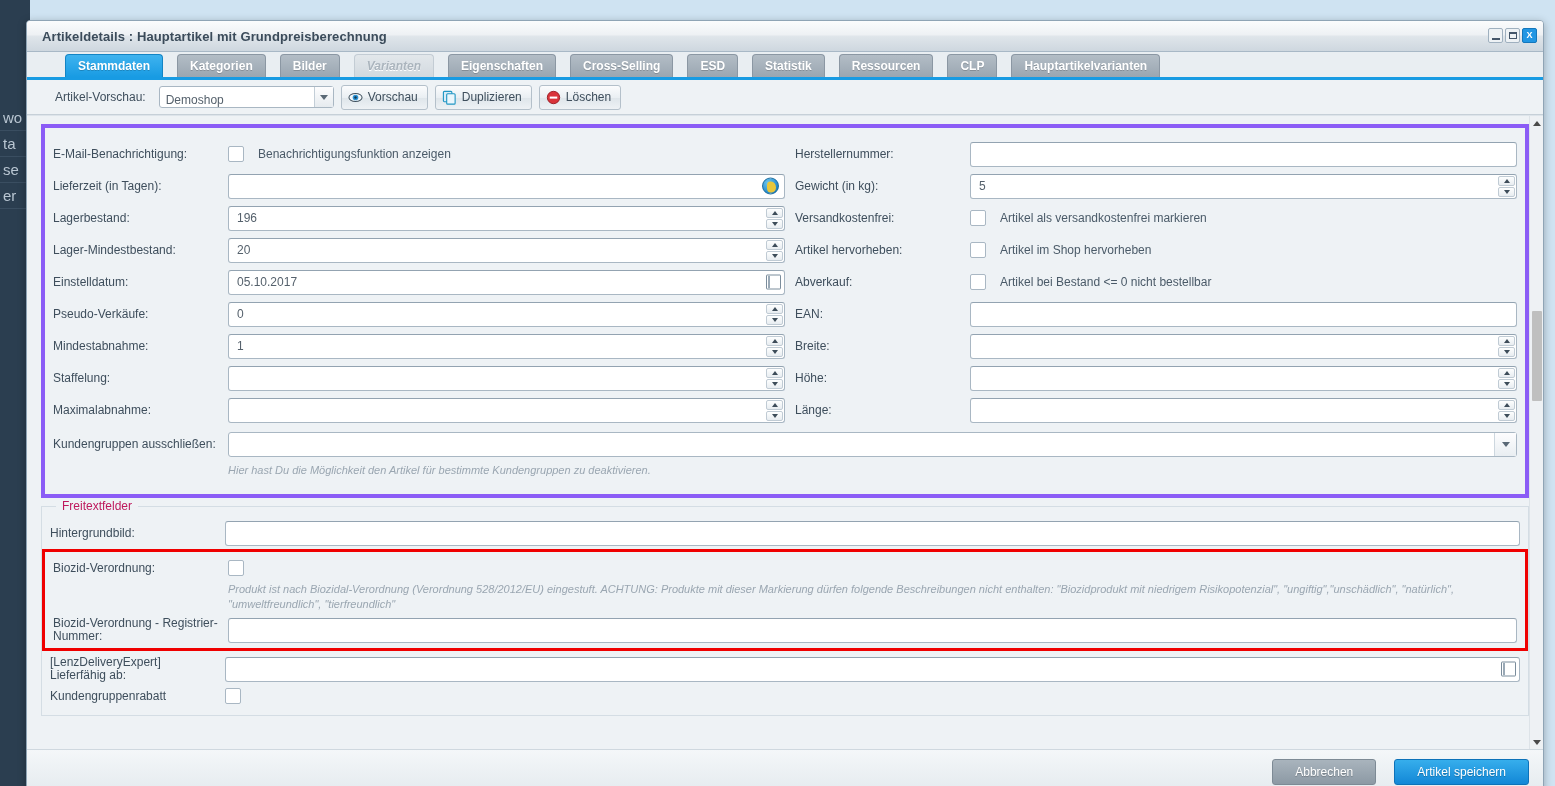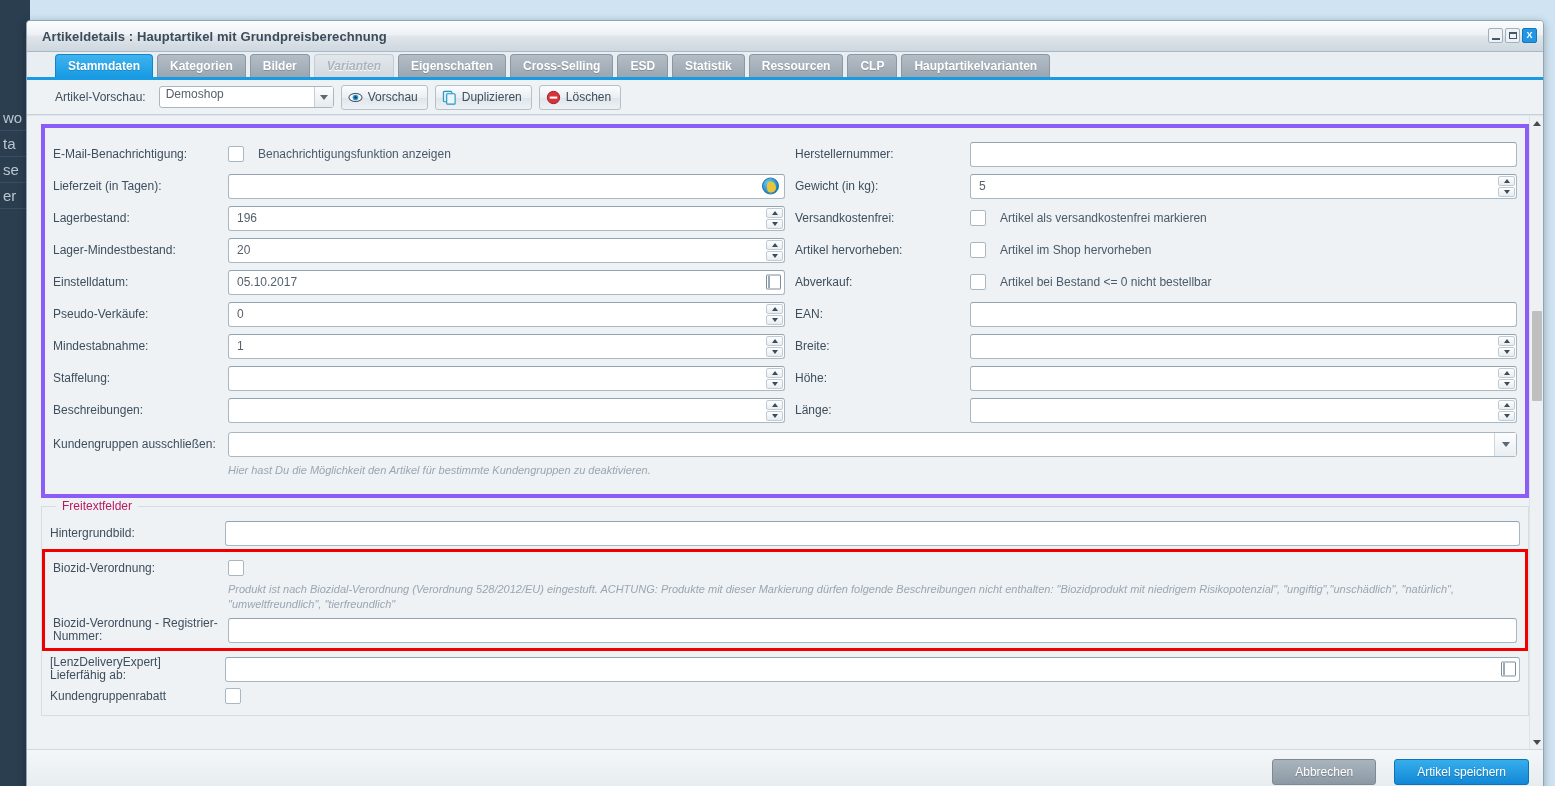--- a/index.html
+++ b/index.html
@@ -69,20 +69,21 @@
   }
   .tab {
     height: 23px; padding: 0 12px;
     display: flex; align-items: center;
     font-size: 12px; color: #ffffff; font-weight: bold;
     background: linear-gradient(to bottom,#b3bdc6 0%,#9aa6b1 100%);
     border-radius: 4px 4px 0 0;
     border: 1px solid #8b97a3; border-bottom: none;
     text-shadow: 0 1px 0 rgba(0,0,0,.18);
     white-space: nowrap;
+    margin-left: 10px;
   }
   .tab.active {
     background: linear-gradient(to bottom,#3fb3ef 0%,#189be3 100%);
     border-color: #1384c4; color: #fff;
   }
   .tab.disabled {
     background: linear-gradient(to bottom,#e2e7eb 0%,#d2d9df 100%);
     border-color: #c3ccd4; color: #aab4bd; text-shadow: 0 1px 0 #fff; font-style: italic;
   }
 
@@ -90,21 +91,21 @@
   #toolbar {
     flex: 0 0 35px; height: 35px;
     background: #eef2f5;
     border-bottom: 1px solid #c6d0d8;
     display: flex; align-items: center; padding-left: 28px; gap: 7px;
   }
   #toolbar .tlabel { font-size: 12px; color: #3e4e5c; margin-right: 6px; }
   .combo {
     width: 175px; height: 22px; background: #fff;
     border: 1px solid #a9b7c3; border-radius: 3px;
-    display: flex; align-items: flex-start; position: relative;
+    display: flex; align-items: flex-end; position: relative;
   }
   .combo .val { flex: 1; padding-left: 6px; font-size: 12px; color: #55616c; }
   .combo .arrowbox {
     width: 19px; height: 20px; border-left: 1px solid #c3ced7;
     background: linear-gradient(to bottom,#fdfdfe,#e6ebef);
     display: flex; align-items: center; justify-content: center;
   }
   .caret-dn { width:0;height:0;border-left:4px solid transparent;border-right:4px solid transparent;border-top:5px solid #5a6976;}
   .tbtn {
     height: 25px; padding: 0 9px 0 6px; display: flex; align-items: center; gap: 5px;
@@ -465,21 +466,21 @@
                       </span>
                   <span class="sp">
                         <i class="tri-dn"></i>
                       </span>
                 </span>
               </div>
                 </div>
             </div>
 
             <div class="row">
-              <div class="lbl">Beschreibungen:</div>
+              <div class="lbl">Maximalabnahme:</div>
               <div class="fieldwrap">
                   <div class="spin-outer">
                 <input class="txt" value="" style="">
                 <span class="spinner">
                   <span class="sp">
                         <i class="tri-up"></i>
                       </span>
                   <span class="sp">
                         <i class="tri-dn"></i>
                       </span>

